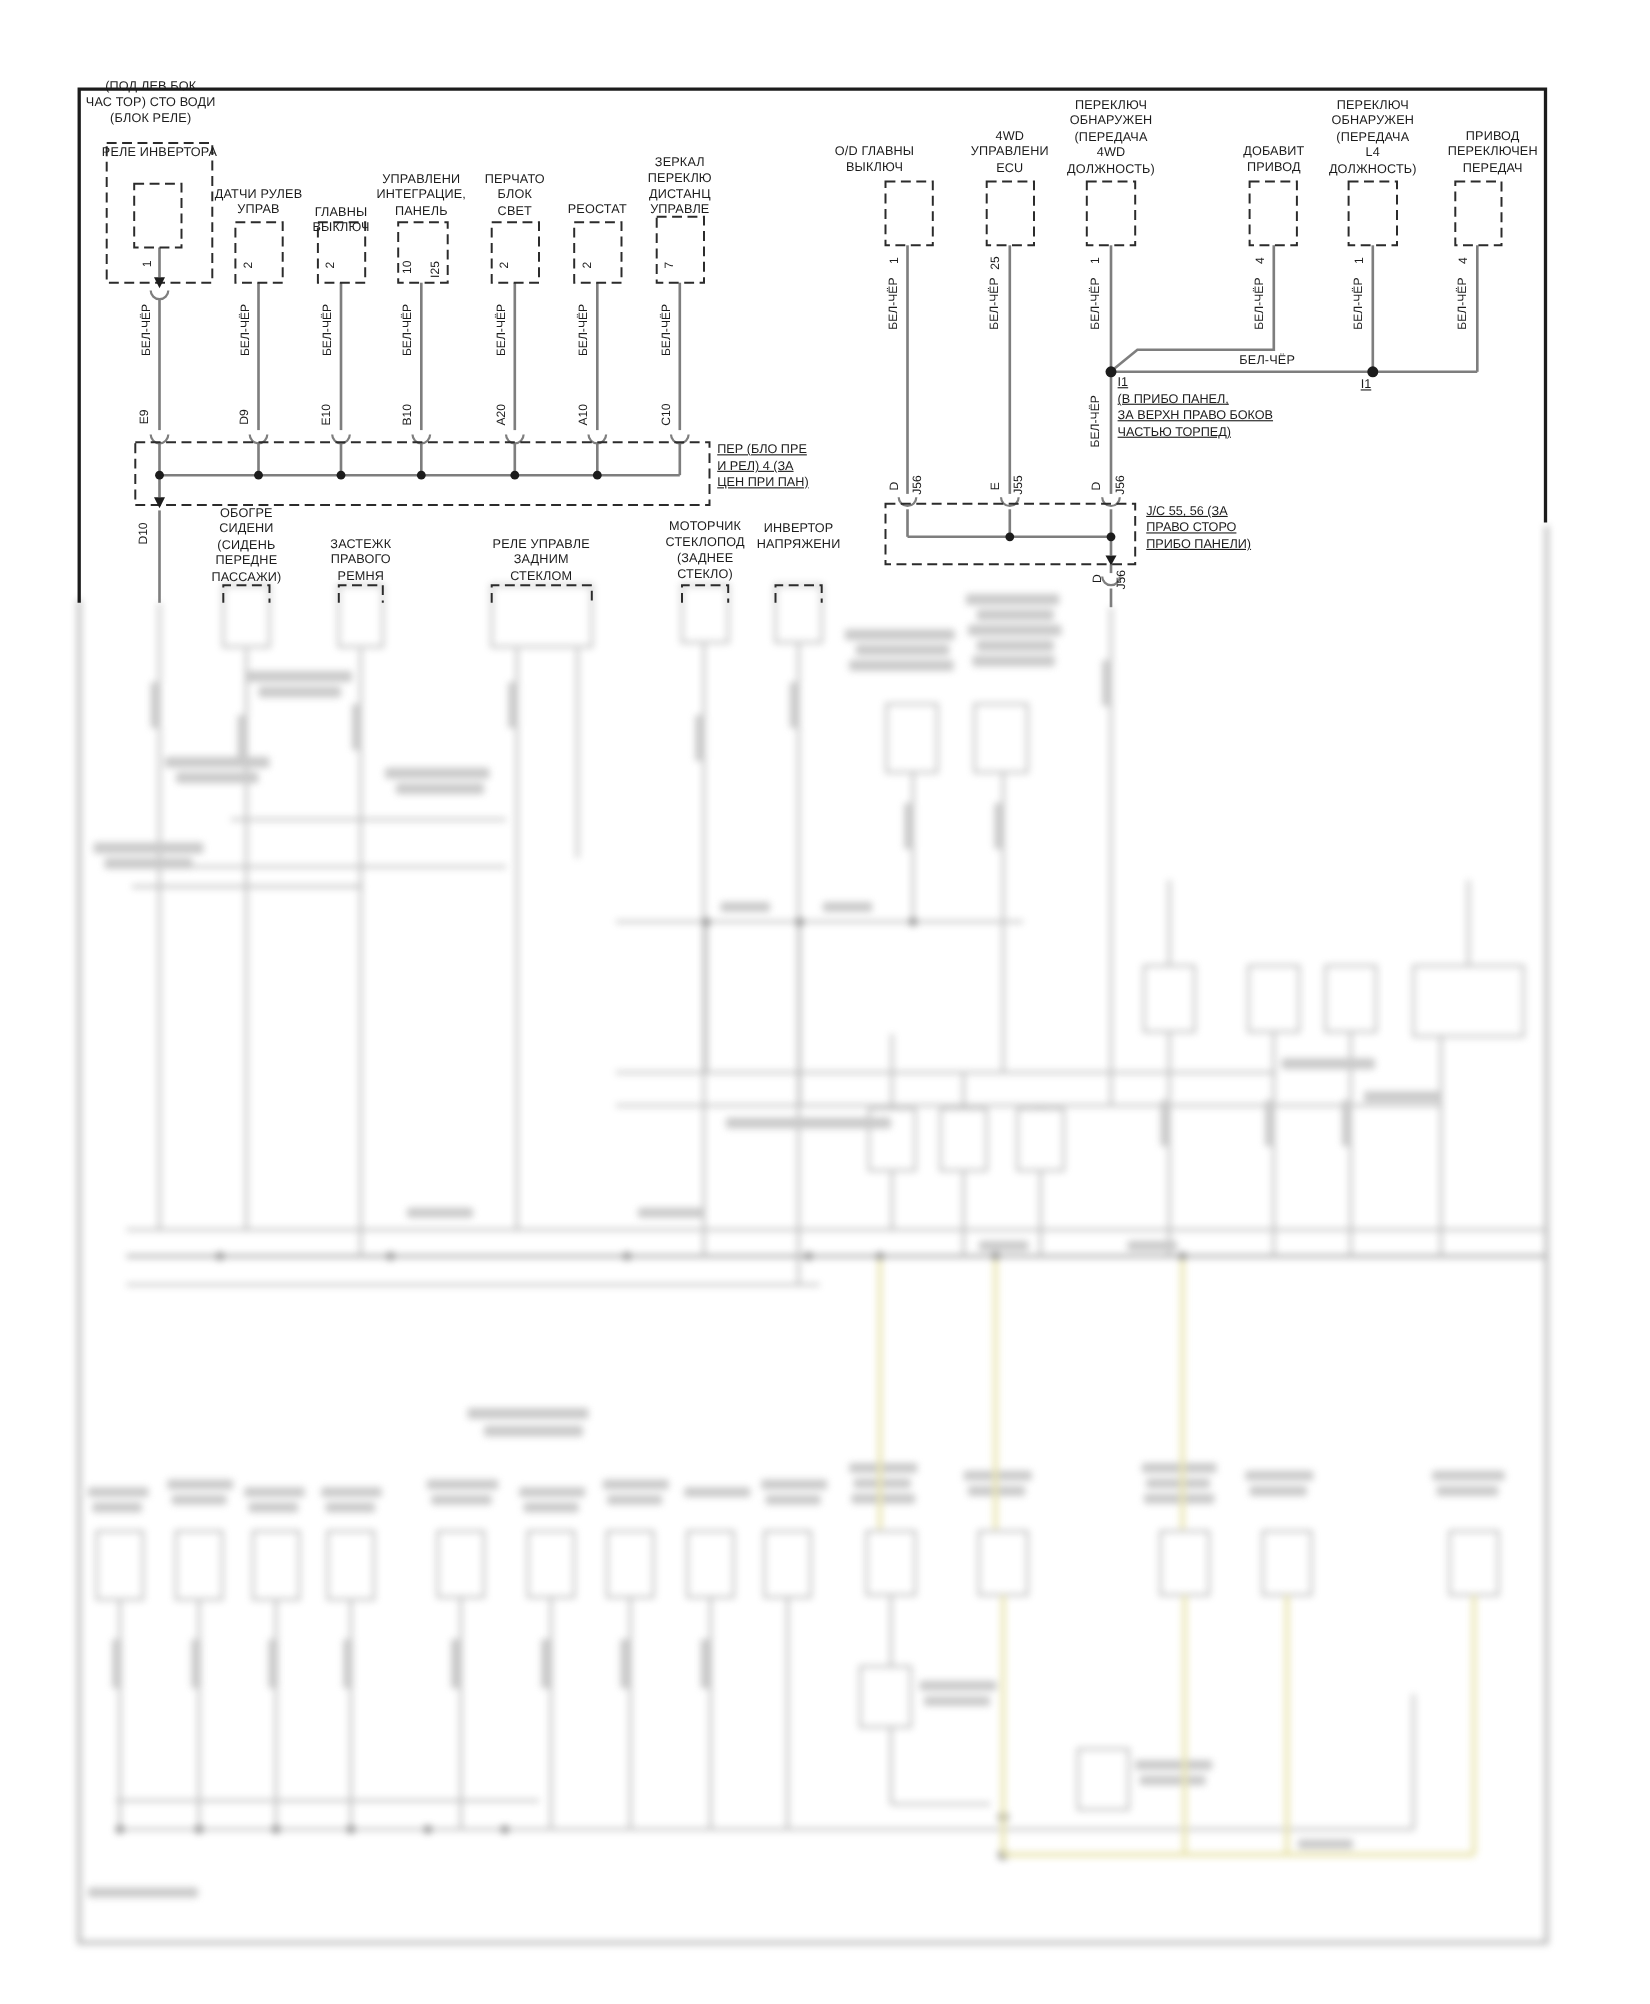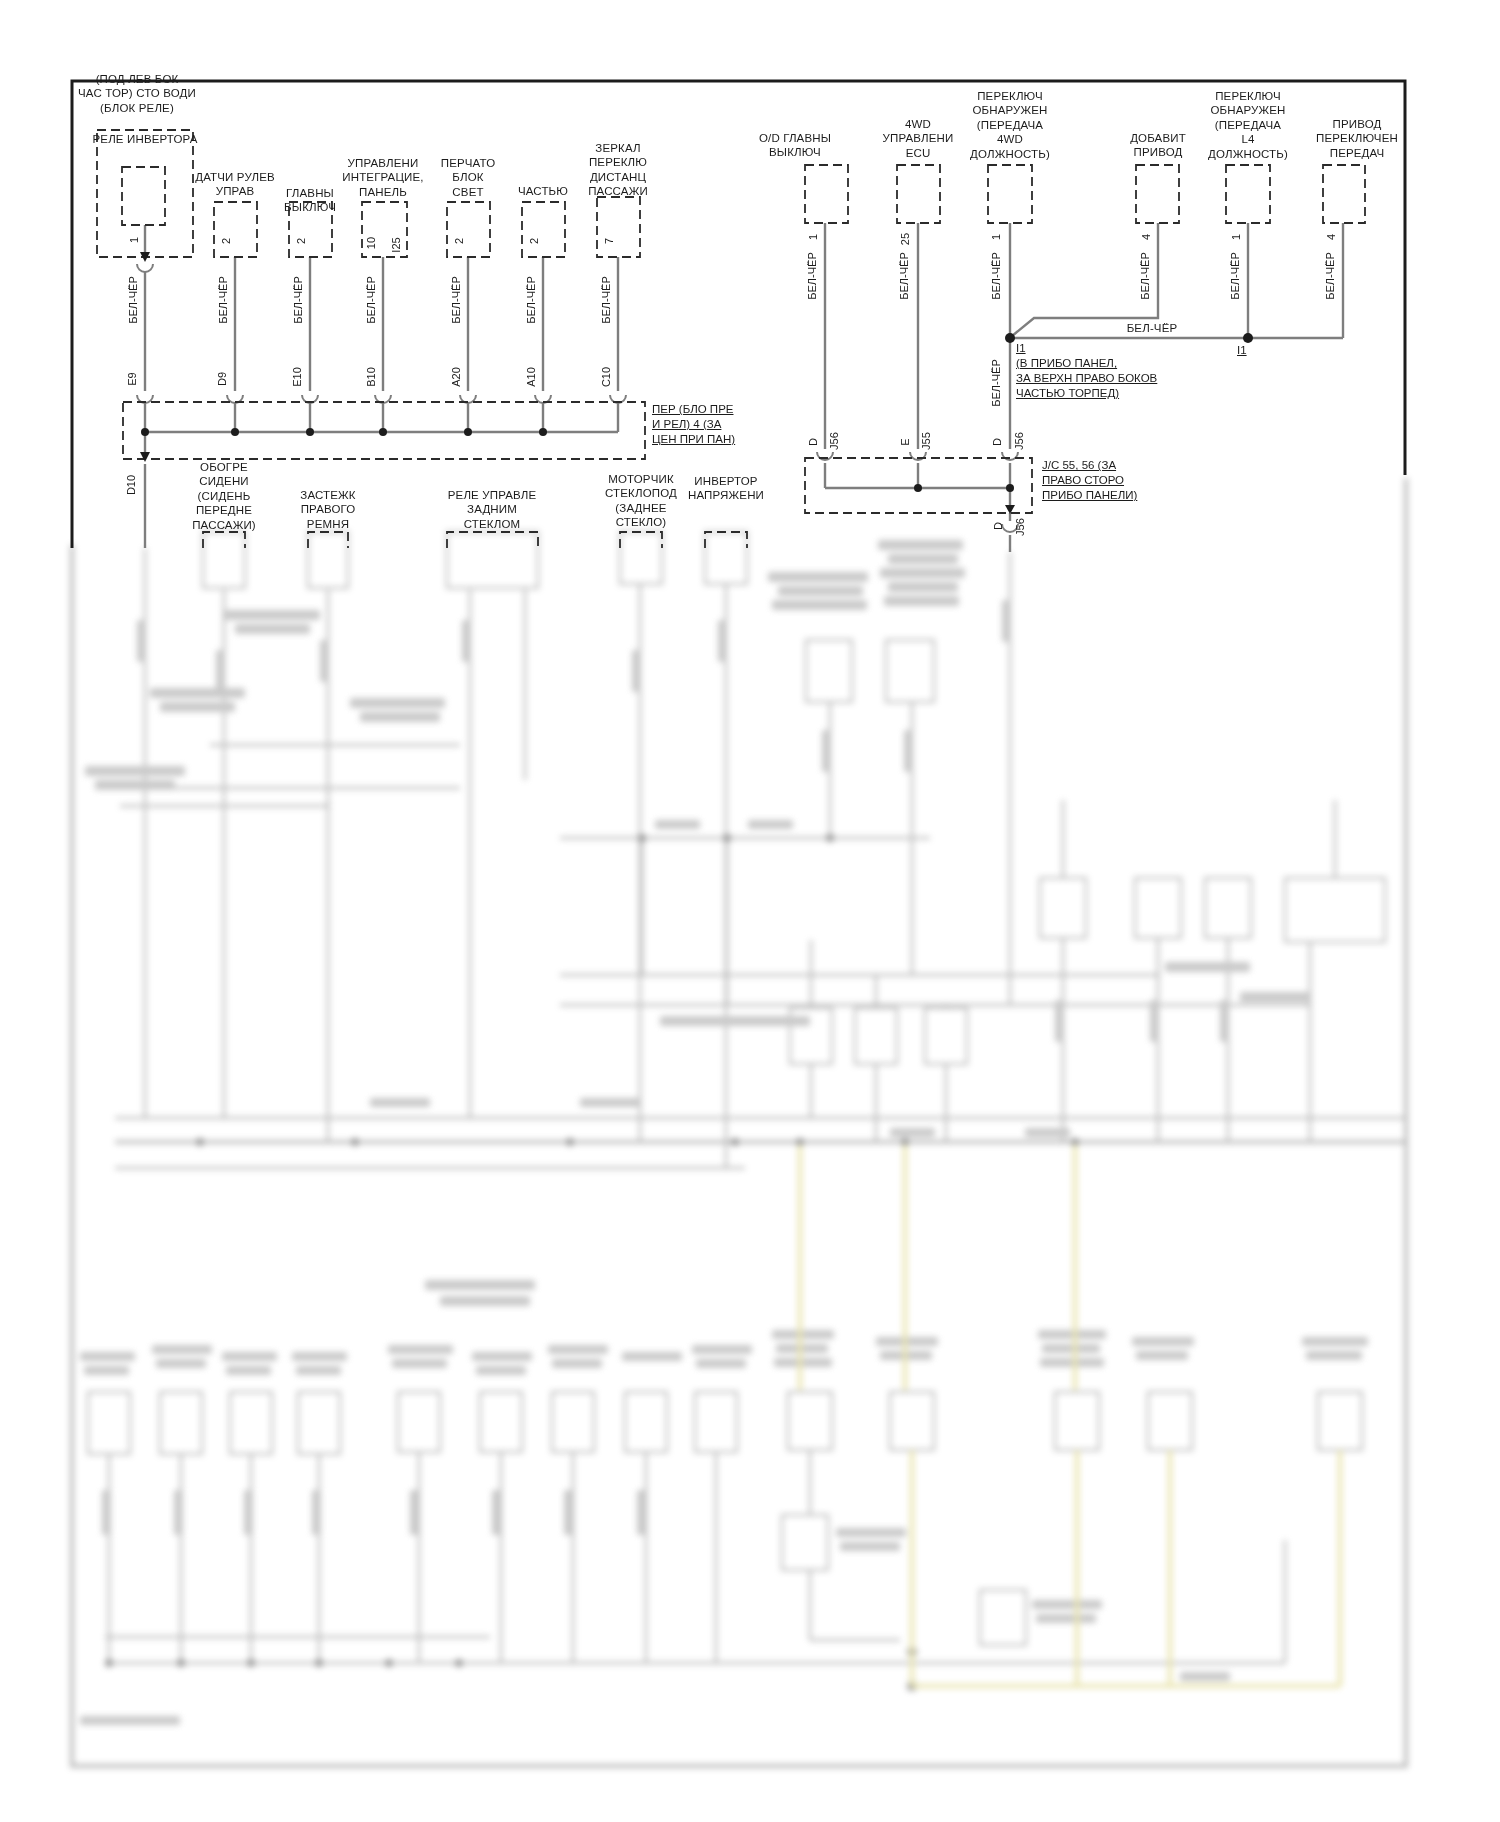--- a/index.html
+++ b/index.html
@@ -327,25 +327,25 @@
   <div class="h" style="left:235px;top:170px">ДАТЧИ РУЛЕВ
 УПРАВ</div>
   <div class="h" style="left:310px;top:186px">ГЛАВНЫ
 ВЫКЛЮЧ</div>
   <div class="h" style="left:383px;top:156px">УПРАВЛЕНИ
 ИНТЕГРАЦИЕ,
 ПАНЕЛЬ</div>
   <div class="h" style="left:468px;top:156px">ПЕРЧАТО
 БЛОК
 СВЕТ</div>
-  <div class="h" style="left:543px;top:184px">ЧАСТЬЮ</div>
+  <div class="h" style="left:543px;top:184px">РЕОСТАТ</div>
   <div class="h" style="left:618px;top:141px">ЗЕРКАЛ
 ПЕРЕКЛЮ
 ДИСТАНЦ
-ПАССАЖИ</div>
+УПРАВЛЕ</div>
 
   <div class="v" style="left:134px;top:240px">1</div>
   <div class="v" style="left:226px;top:241px">2</div>
   <div class="v" style="left:301px;top:241px">2</div>
   <div class="v" style="left:371px;top:243px">10</div>
   <div class="v" style="left:396px;top:245px">I25</div>
   <div class="v" style="left:459px;top:241px">2</div>
   <div class="v" style="left:534px;top:241px">2</div>
   <div class="v" style="left:609px;top:241px">7</div>
 

